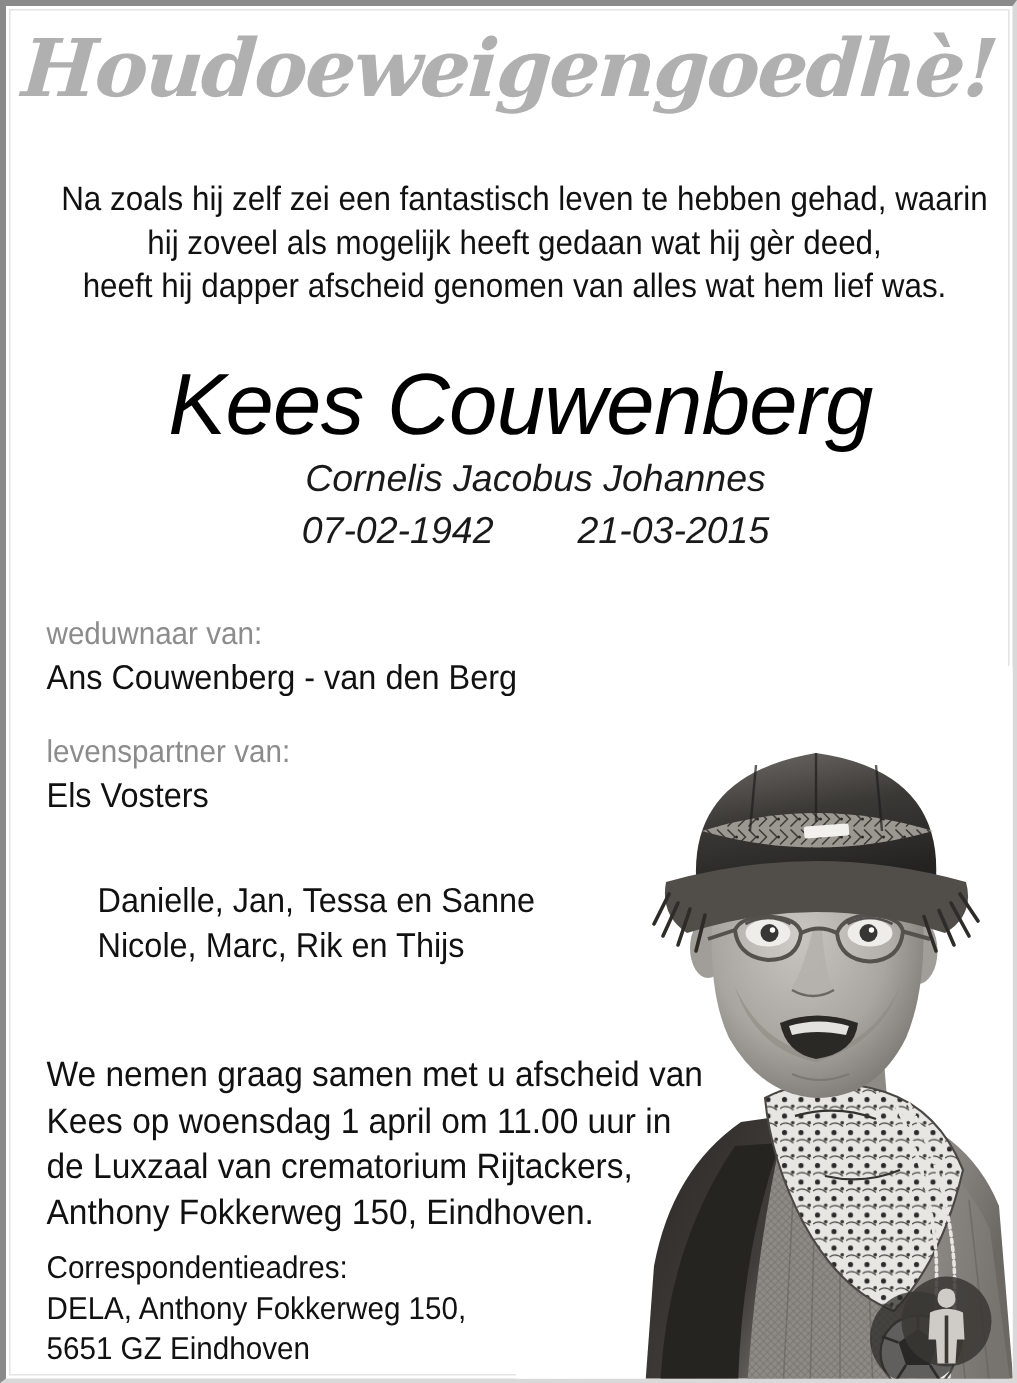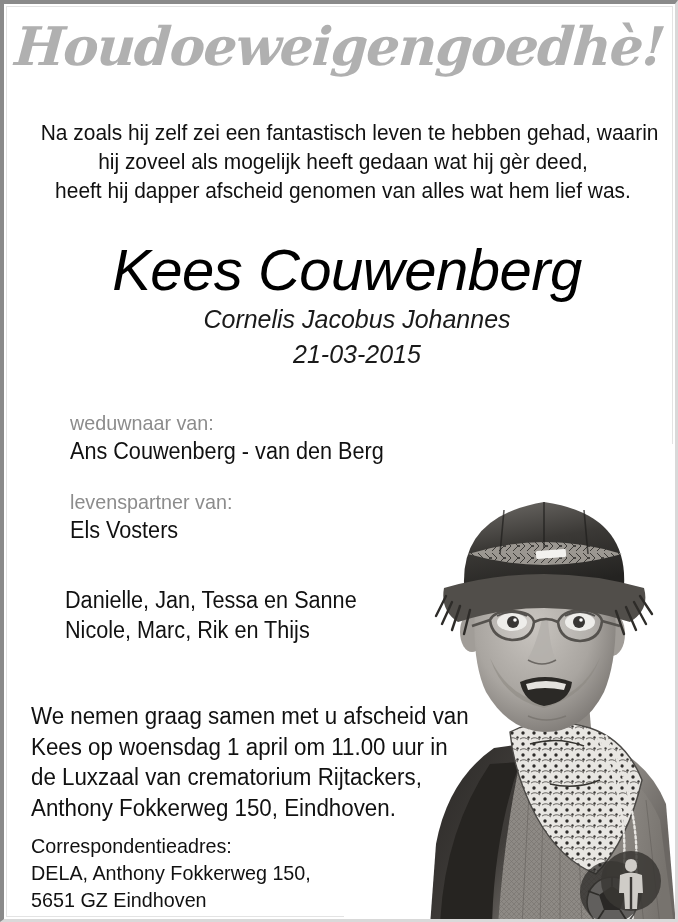--- a/index.html
+++ b/index.html
@@ -112,21 +112,20 @@
     color: #1a1a1a;
     padding-left: 28px;
   }
 
   
   .relations {
     position: absolute;
     top: 405px;
     left: 27px;
     width: 380px;
-    margin-left: 39px;
   }
   .rel-label {
     color: #8c8c8c;
     font-size: 21px;
     line-height: 27px;
     font-stretch: condensed;
     transform: scaleX(0.94);
     transform-origin: left center;
   }
   .rel-value {
@@ -373,20 +372,21 @@
   <div class="verse">
     <div>Na zoals hij zelf zei een fantastisch leven te hebben gehad, waarin</div>
     <div>hij zoveel als mogelijk heeft gedaan wat hij gèr deed,</div>
     <div>heeft hij dapper afscheid genomen van alles wat hem lief was.</div>
   </div>
 
   <div class="name-block">
     <div class="full-name">Kees Couwenberg</div>
     <div class="given-names">Cornelis Jacobus Johannes</div>
     <div class="date-row">
+      <span>07-02-1942</span>
       <span>21-03-2015</span>
     </div>
   </div>
 
   <div class="relations">
     <div class="rel-label">weduwnaar van:</div>
     <div class="rel-value">Ans Couwenberg - van den Berg</div>
     <div class="rel-label">levenspartner van:</div>
     <div class="rel-value last">Els Vosters</div>
   </div>

